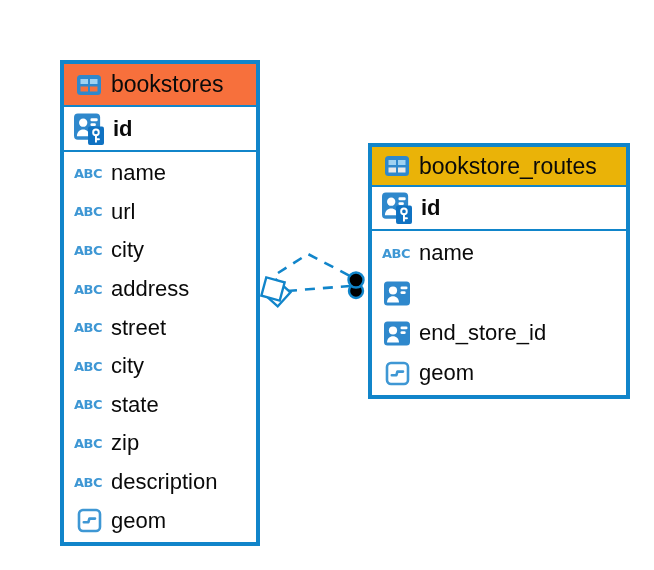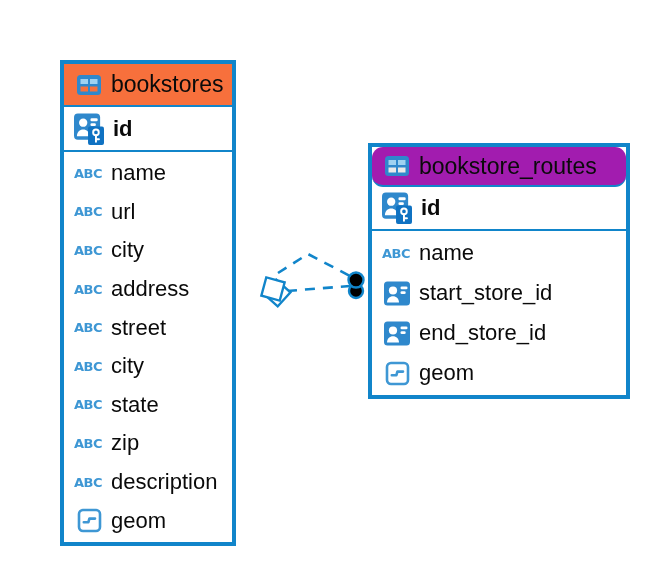--- a/index.html
+++ b/index.html
@@ -11,21 +11,21 @@
     color:#0a0a0a;
     overflow:hidden;
     --blue:#1185ca;
   }
   .erd-table{
     position:absolute;
     box-sizing:border-box;
     background:#ffffff;
     border:4px solid var(--blue);
   }
-  #t0{left:60px;top:60px;width:176px;}
+  #t0{left:60px;top:60px;width:200px;}
   #t1{left:368px;top:143px;width:262px;}
 
   .hdr{
     display:flex;align-items:center;gap:9px;
     padding:0 8px 0 10px;
     border-bottom:2px solid var(--blue);
     font-size:23px;font-weight:500;
   }
   #t0 .hdr{height:41px;}
   #t1 .hdr{height:38px;}
@@ -162,21 +162,21 @@
     <rect x="2" y="2" width="21" height="21" rx="4" fill="#fff" stroke="#3e97d4" stroke-width="2.6"></rect>
     <path d="M6.8 14.2 h4.6 l1-3.6 h5.6" fill="none" stroke="#3e97d4" stroke-width="2.6" stroke-linecap="round" stroke-linejoin="round"></path>
   </svg>
         </span>
         <span class="lbl">geom</span>
       </div>
     </div>
 </div>
 
 <div class="erd-table" id="t1">
-  <div class="hdr" style="background: #a21caf; border-radius: 11px;">
+  <div class="hdr" style="background: #eab308;">
     <span class="icon-slot hdr-icon">
         <svg width="26" height="26" viewBox="0 0 26 26">
     <rect x="1" y="3" width="24" height="20" rx="3.5" fill="#2f88cc"></rect>
     <rect x="4.5" y="7" width="7.5" height="5" fill="#9fd2f1"></rect>
     <rect x="14" y="7" width="7.5" height="5" fill="#9fd2f1"></rect>
     <rect x="4.5" y="14.5" width="7.5" height="5" fill="#e9e9e9"></rect>
     <rect x="14" y="14.5" width="7.5" height="5" fill="#e9e9e9"></rect>
   </svg>
       </span>
     <span class="lbl">bookstore_routes</span>
@@ -206,21 +206,20 @@
       <div class="col-row">
         <span class="icon-slot">
           <svg width="26" height="25" viewBox="0 0 26 25">
     <rect x="0" y="0.5" width="26" height="24" rx="3.5" fill="#2f88cc"></rect>
     <circle cx="9" cy="9.5" r="4.1" fill="#fff"></circle>
     <path d="M3 21.5 c0-4 2.7-6.3 6-6.3 s6 2.3 6 6.3 z" fill="#fff"></path>
     <rect x="16.5" y="5.5" width="7" height="2.8" rx="1.3" fill="#fff"></rect>
     <rect x="16.5" y="10.2" width="5.2" height="2.8" rx="1.3" fill="#fff"></rect>
   </svg>
         </span>
-        <span class="lbl">start_store_id</span>
       </div>
       <div class="col-row">
         <span class="icon-slot">
           <svg width="26" height="25" viewBox="0 0 26 25">
     <rect x="0" y="0.5" width="26" height="24" rx="3.5" fill="#2f88cc"></rect>
     <circle cx="9" cy="9.5" r="4.1" fill="#fff"></circle>
     <path d="M3 21.5 c0-4 2.7-6.3 6-6.3 s6 2.3 6 6.3 z" fill="#fff"></path>
     <rect x="16.5" y="5.5" width="7" height="2.8" rx="1.3" fill="#fff"></rect>
     <rect x="16.5" y="10.2" width="5.2" height="2.8" rx="1.3" fill="#fff"></rect>
   </svg>

